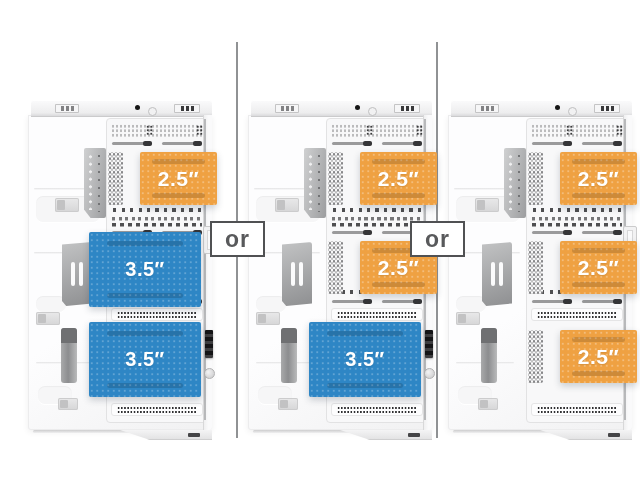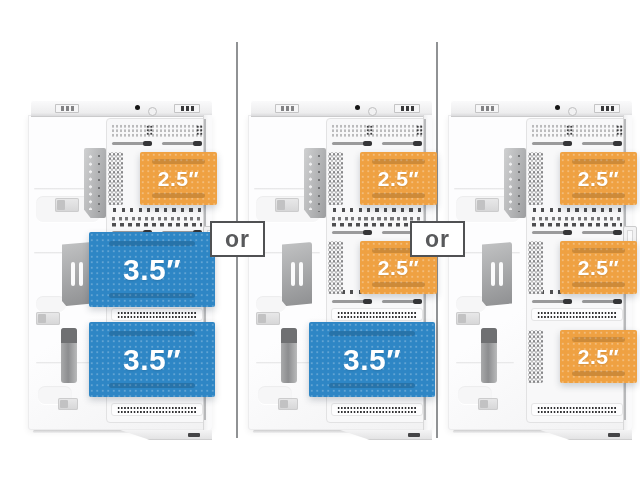--- a/index.html
+++ b/index.html
@@ -106,21 +106,21 @@
   .tray{position:absolute;left:80px;width:15px;height:53px;border-radius:2px;background-color:#fafafb;
         background-image:radial-gradient(#808082 0.9px,transparent 1.1px),
                          radial-gradient(#bcbcbd 0.9px,transparent 1.1px);
         background-size:4px 4.5px,4px 4.5px;background-position:0 0,2px 2px;}
   .t1{top:52px;} .t2{top:141px;} .t3{top:230px;}
   .drive{position:absolute;display:flex;align-items:center;justify-content:center;color:#fff;
          font-weight:bold;letter-spacing:.5px;border-radius:2px;z-index:4;
          text-shadow:0 1px 2px rgba(0,0,0,.12);box-shadow:0 3px 7px rgba(30,50,70,.22);}
   .drive.ssd{left:112px;width:77px;height:53px;font-size:21px;background-color:#efa142;
          background-image:radial-gradient(rgba(255,255,255,.3) .8px,transparent 1px);background-size:5.5px 5.5px;}
-  .drive.hdd{left:61px;width:126px;height:75px;font-size:30px;background-color:#2e86c5;
+  .drive.hdd{left:61px;width:112px;height:75px;font-size:20px;background-color:#2e86c5;
          background-image:radial-gradient(rgba(255,255,255,.25) .8px,transparent 1px);background-size:5.5px 5.5px;}
   .drive::before,.drive::after{content:'';position:absolute;left:16%;right:16%;height:5px;
          border-radius:3px;background:rgba(0,0,0,.14);}
   .drive::before{top:7px;} .drive::after{bottom:7px;}
   .drive.hdd::before{top:9px;} .drive.hdd::after{bottom:9px;}
   .s1{top:52px;} .s2.hdd{top:132px;} .s2.ssd{top:141px;} .s3.hdd{top:222px;} .s3.ssd{top:230px;}
 
   
   .bottom{position:absolute;left:3px;right:0;bottom:0;height:10px;}
   .baseline{position:absolute;left:2px;right:52px;top:0;height:3px;border-radius:2px;

